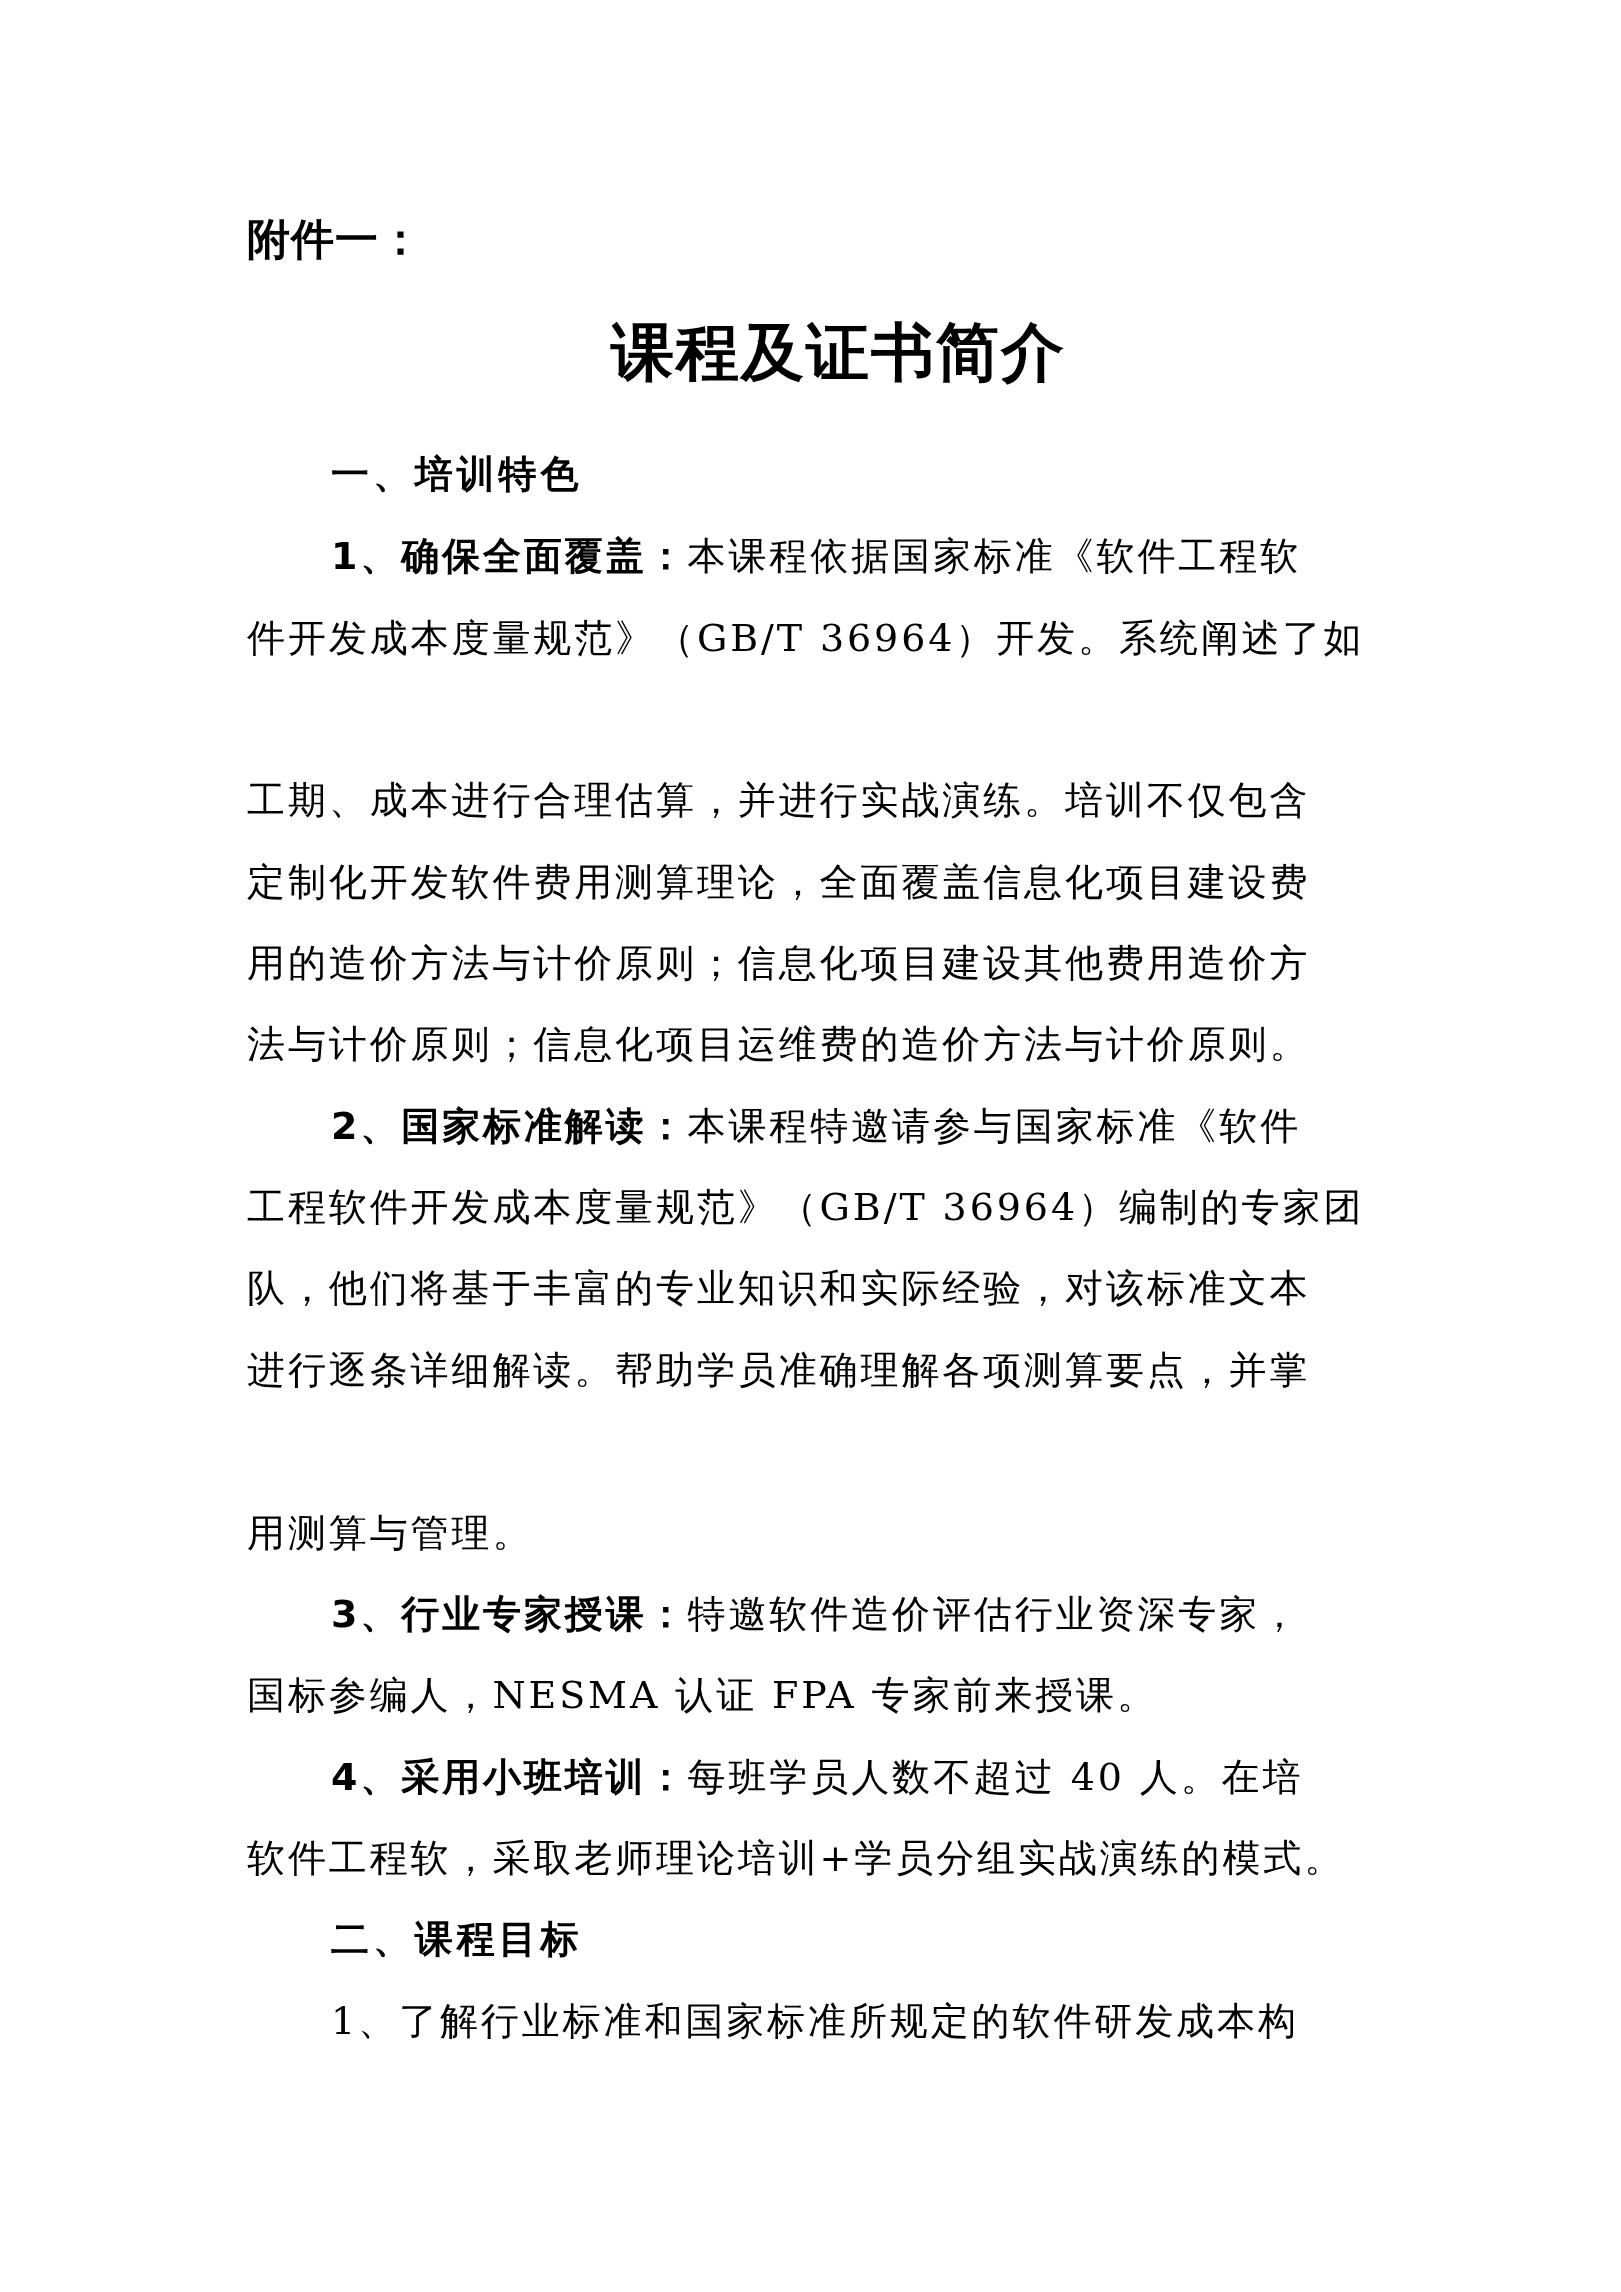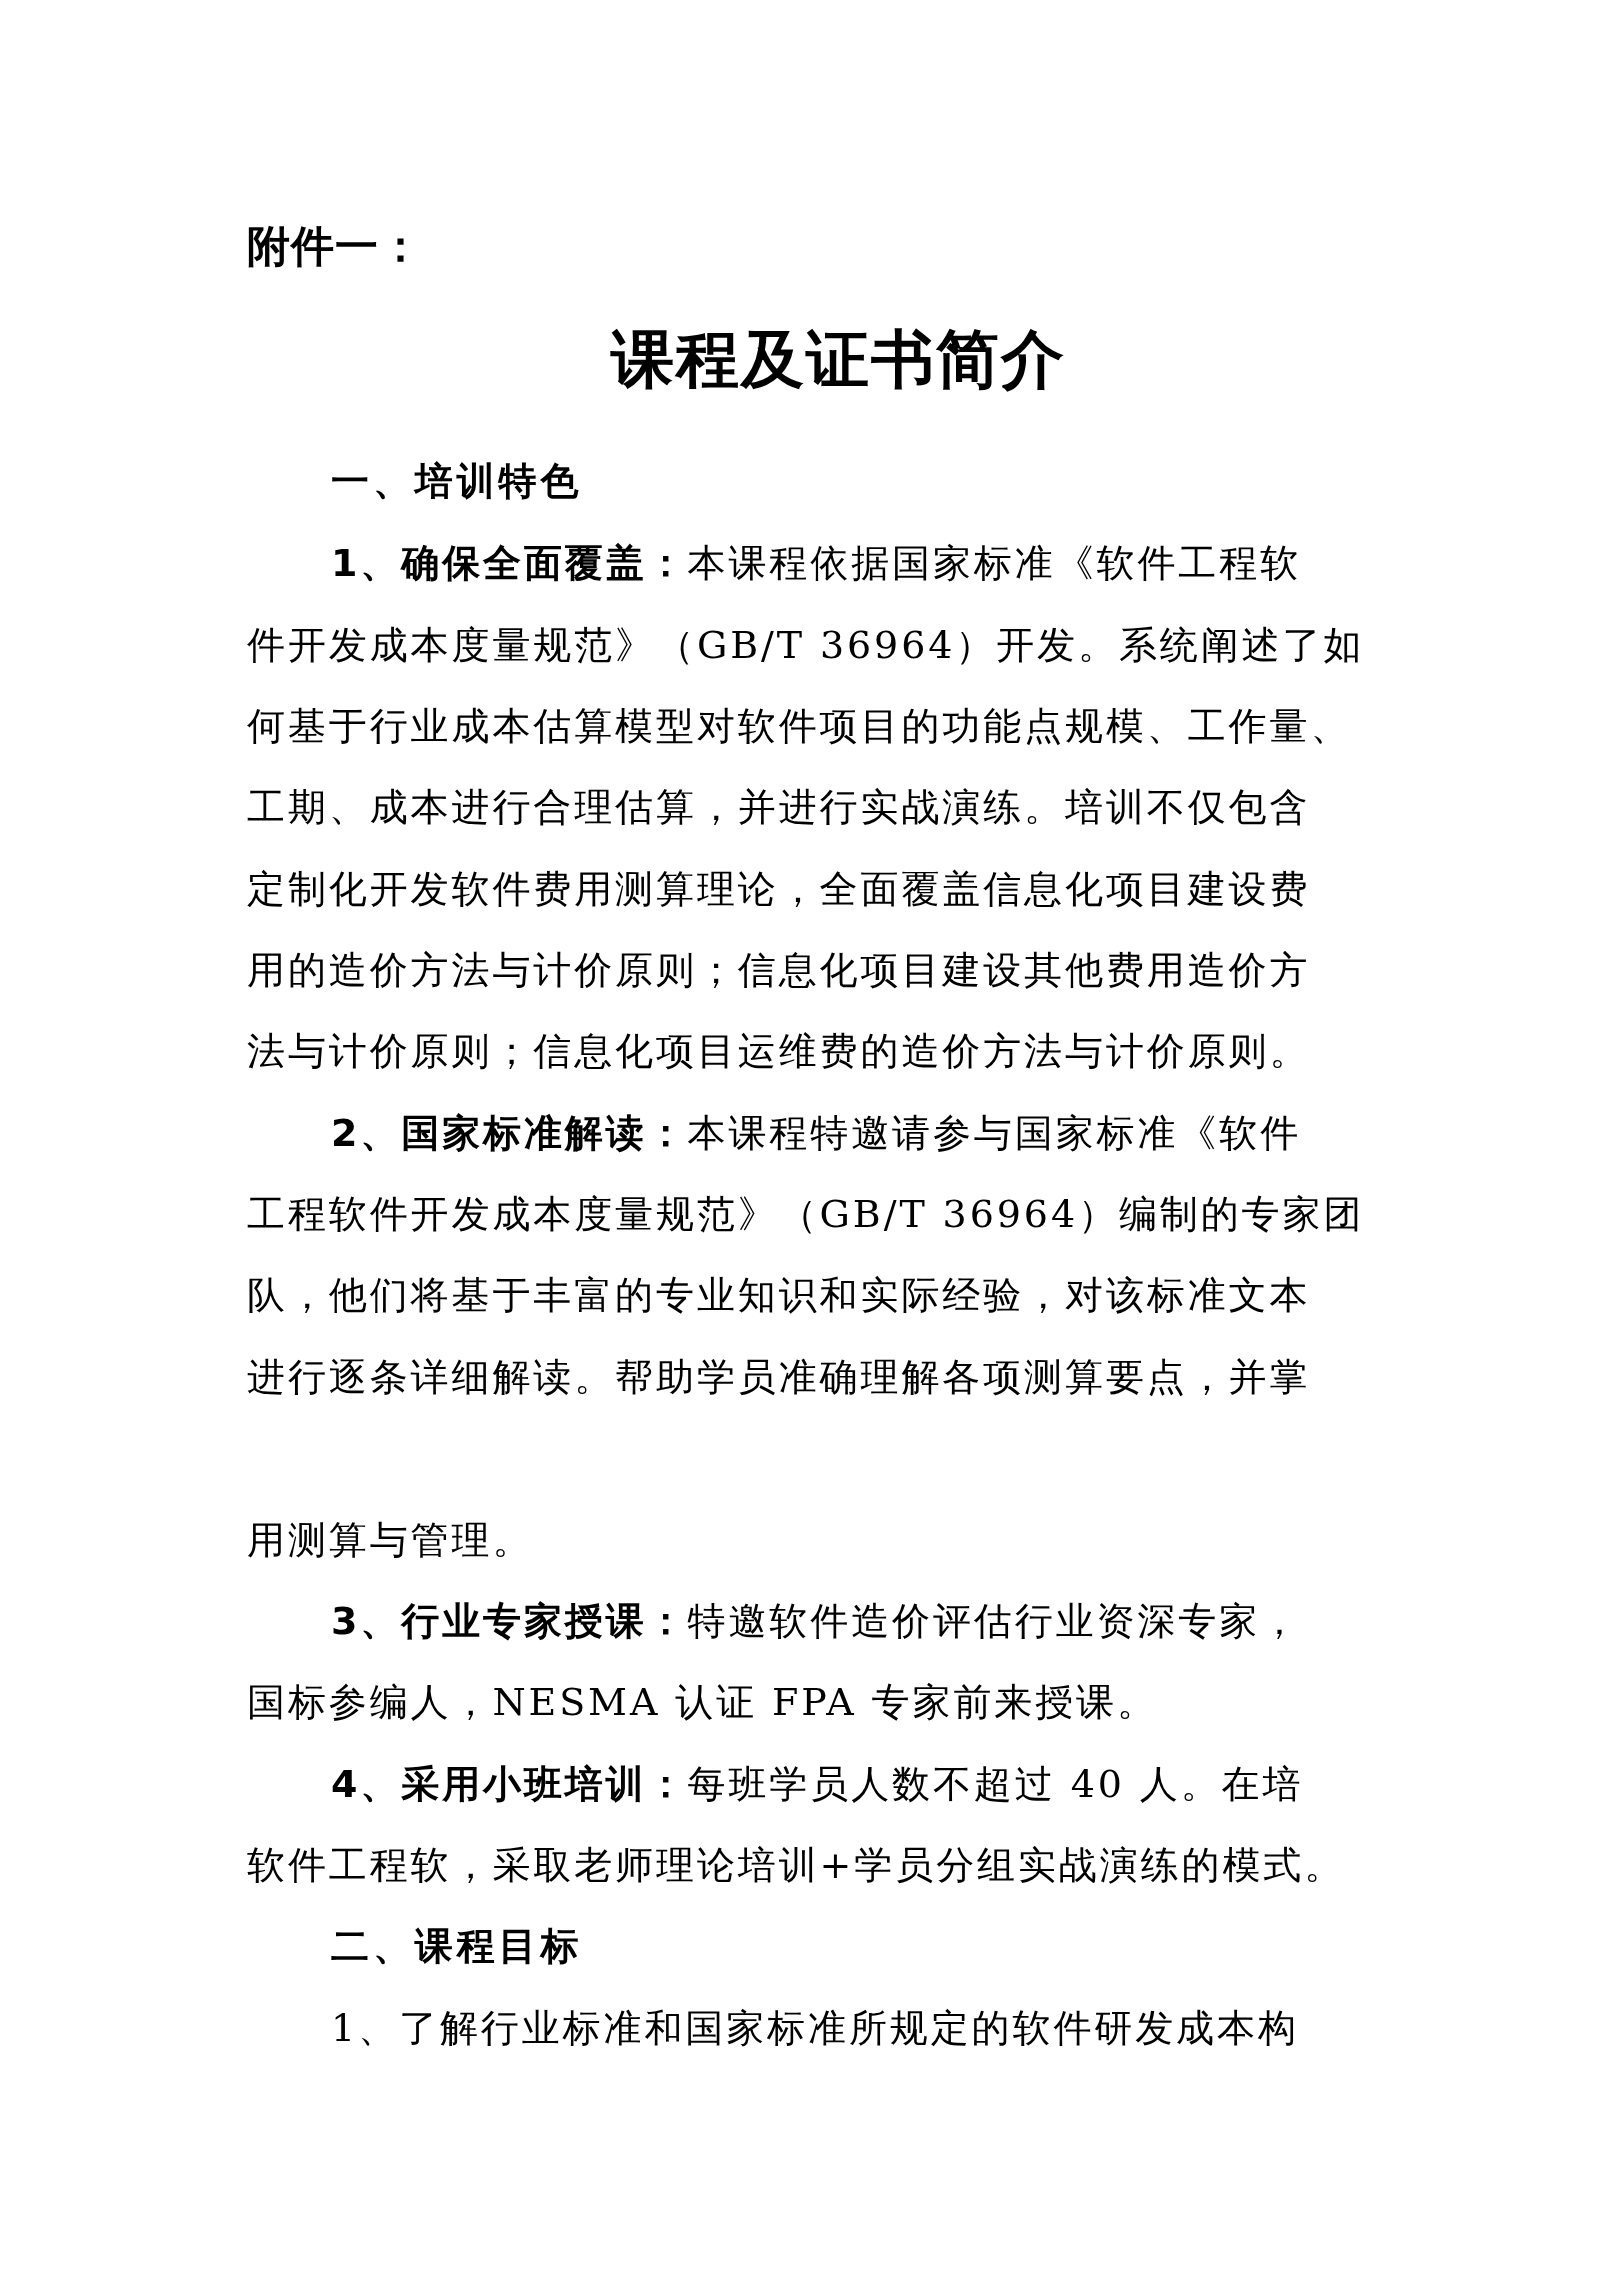--- a/index.html
+++ b/index.html
@@ -13,21 +13,20 @@
     position: relative;
     overflow: hidden;
     color: #000000;
     font-family: "DejaVu Serif", "Liberation Serif", serif;
   }
   .page {
     position: absolute;
     left: 0; top: 0;
     width: 1621px; height: 1704px;
     background: #ffffff;
-    margin-top: 7px;
   }
   .attachment-label {
     position: absolute;
     left: 247px;
     top: 210px;
     font-family: "DejaVu Sans", "Liberation Sans", sans-serif;
     font-weight: bold;
     font-size: 43px;
     line-height: 59px;
     letter-spacing: 1px;
@@ -73,21 +72,20 @@
 <div class="page">
 
   <div class="attachment-label">附件一：</div>
 
   <div class="doc-title">课程及证书简介</div>
 
   <div class="line indent heading" style="top:447px;">一、培训特色</div>
 
   <div class="line indent" style="top:529px;"><span class="lead">1、确保全面覆盖：</span><span>本课程依据国家标准《软件工程软</span></div>
   <div class="line" style="top:611px;">件开发成本度量规范》（GB/T 36964）开发。系统阐述了如</div>
-  <div class="line" style="top:692px;">何基于行业成本估算模型对软件项目的功能点规模、工作量、</div>
   <div class="line" style="top:773px;">工期、成本进行合理估算，并进行实战演练。培训不仅包含</div>
   <div class="line" style="top:855px;">定制化开发软件费用测算理论，全面覆盖信息化项目建设费</div>
   <div class="line" style="top:936px;">用的造价方法与计价原则；信息化项目建设其他费用造价方</div>
   <div class="line" style="top:1017px;">法与计价原则；信息化项目运维费的造价方法与计价原则。</div>
 
   <div class="line indent" style="top:1099px;"><span class="lead">2、国家标准解读：</span><span>本课程特邀请参与国家标准《软件</span></div>
   <div class="line" style="top:1180px;">工程软件开发成本度量规范》（GB/T 36964）编制的专家团</div>
   <div class="line" style="top:1261px;">队，他们将基于丰富的专业知识和实际经验，对该标准文本</div>
   <div class="line" style="top:1343px;">进行逐条详细解读。帮助学员准确理解各项测算要点，并掌</div>
   <div class="line" style="top:1506px;">用测算与管理。</div>

